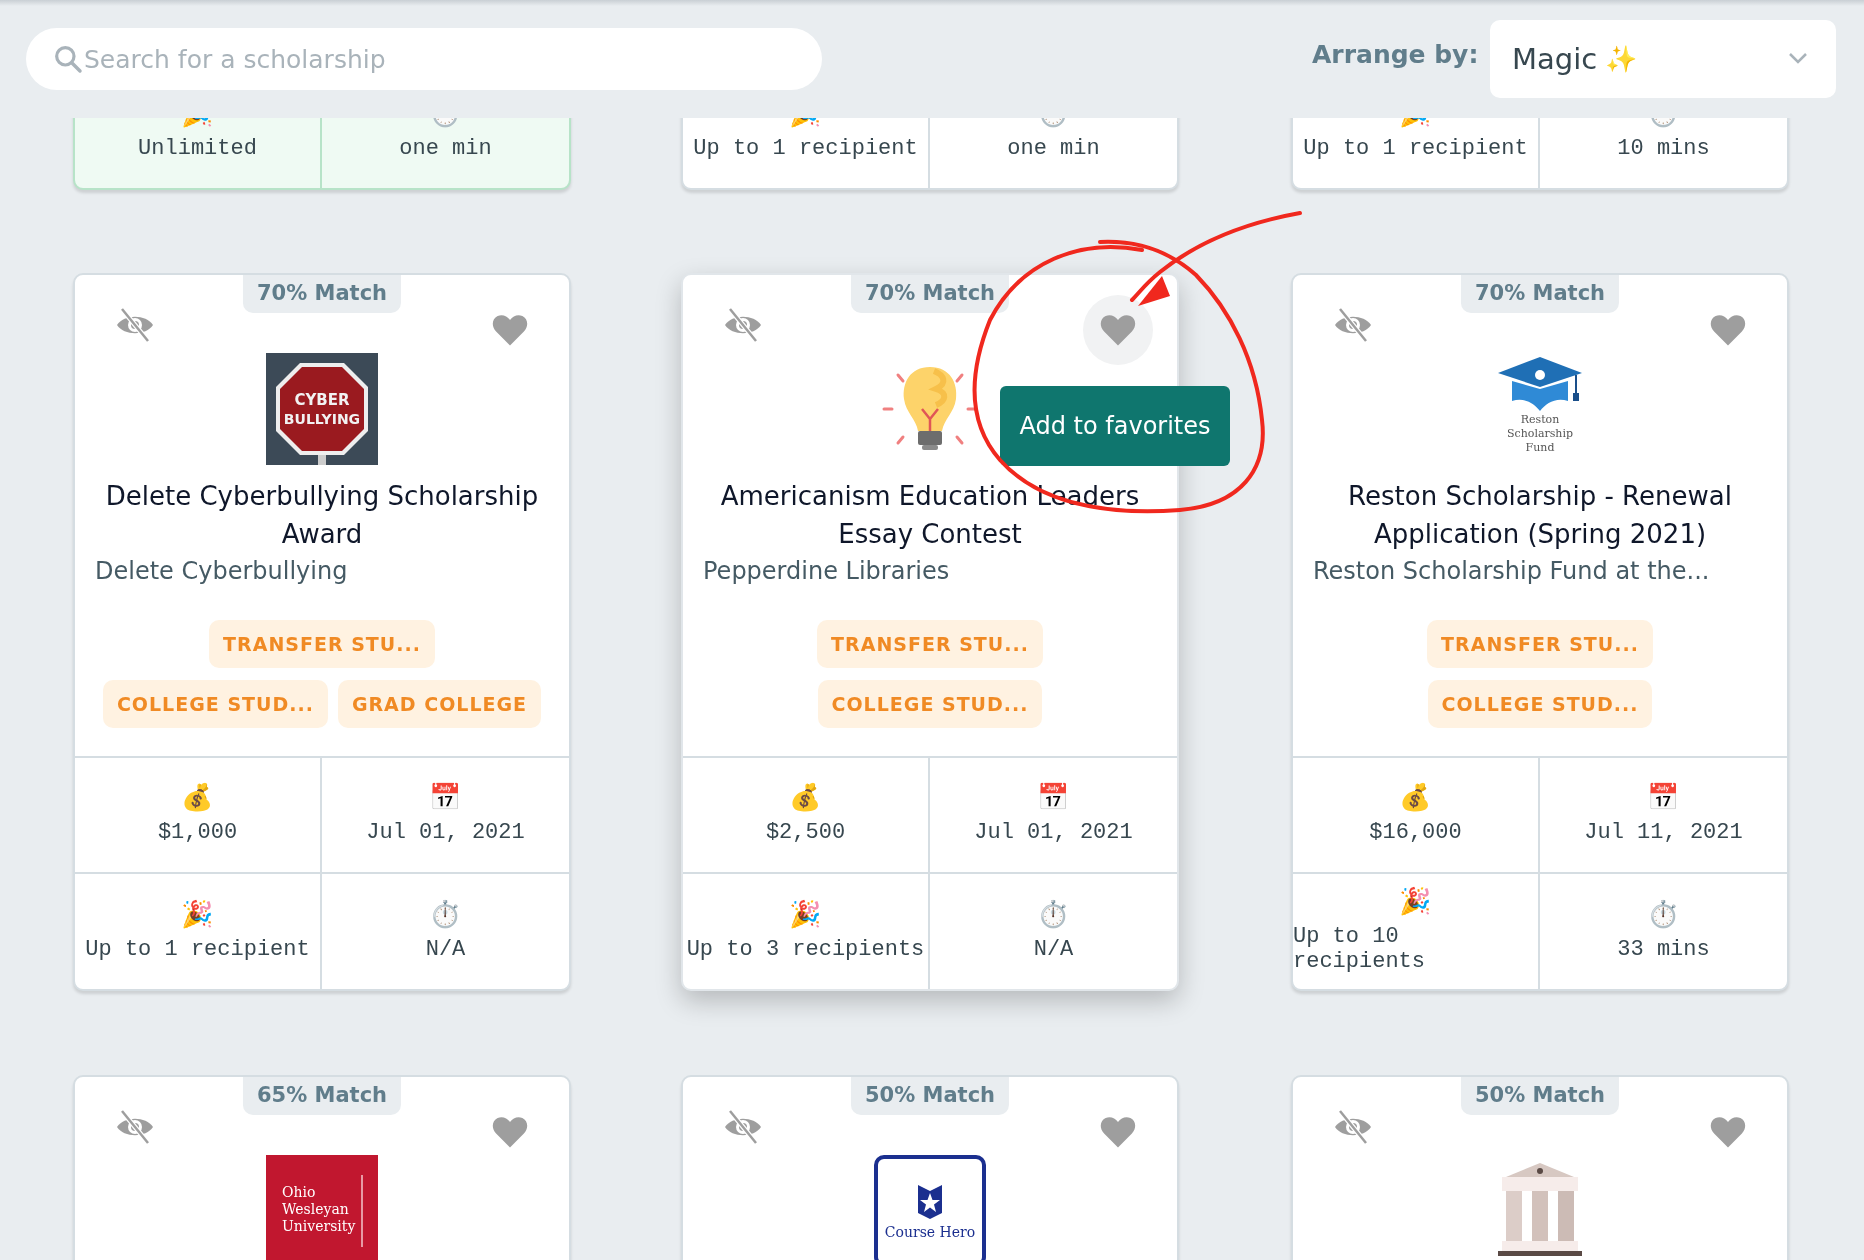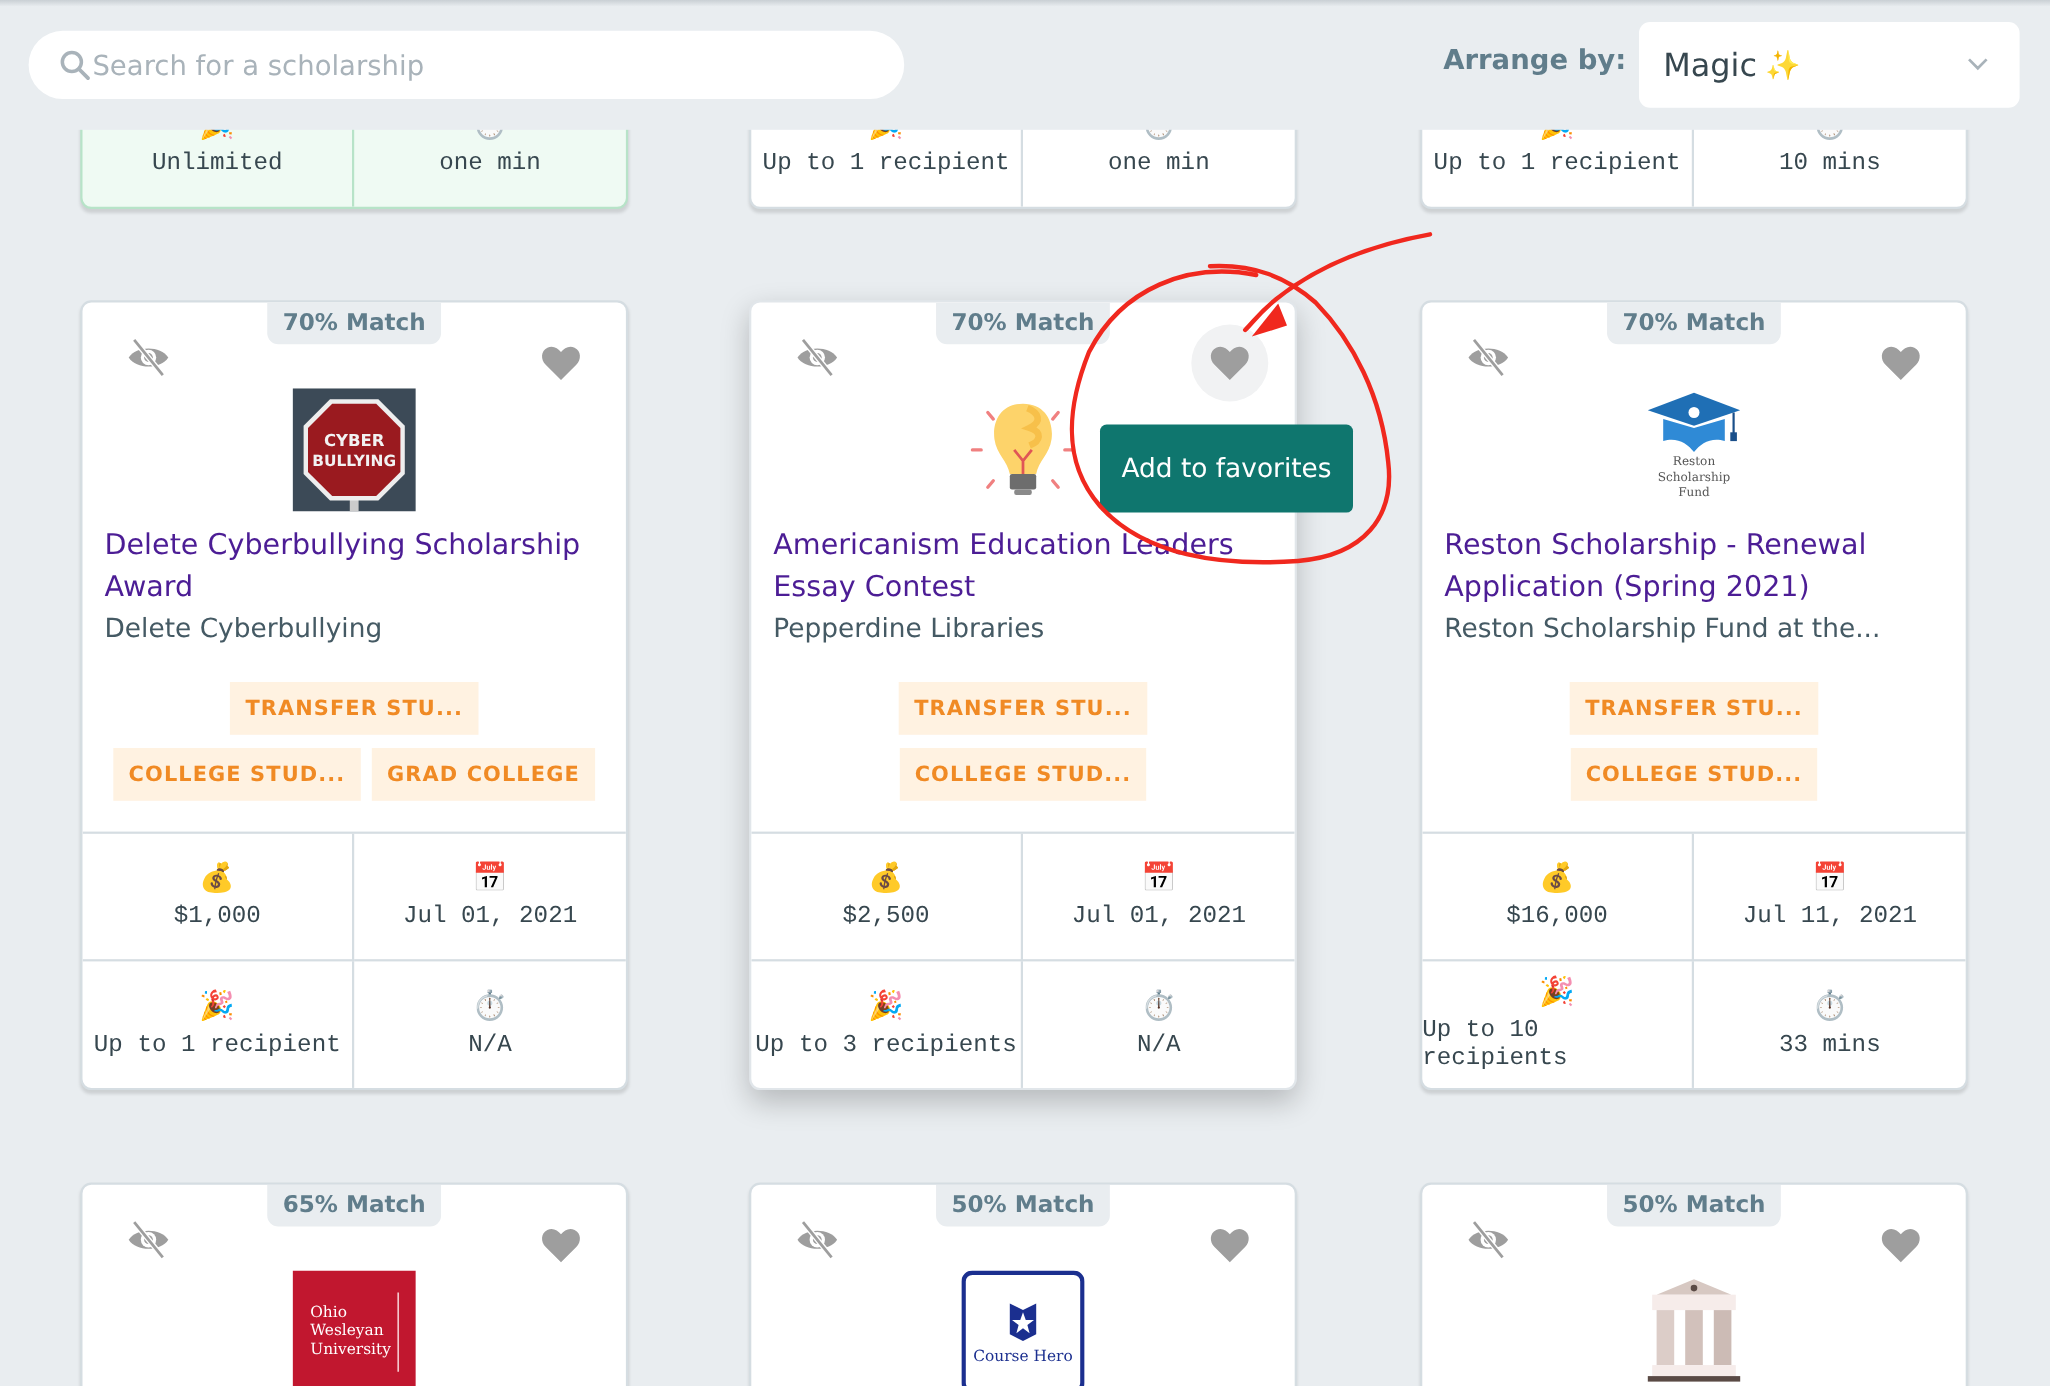--- a/index.html
+++ b/index.html
@@ -33,24 +33,24 @@
     box-shadow: 0 3px 3px rgba(0,0,0,0.12); overflow:hidden; }
   .card.hover { box-shadow: 0 10px 26px rgba(0,0,0,0.22); border-color:#e1e6ea; }
   .card.green { background:#effaf3; border-color:#b7e3c8; }
   .match { position:absolute; top:0; left:50%; transform:translateX(-50%); background:#e9edf0;
     padding:6px 14px 8px; border-radius:0 0 10px 10px; font-size:21px; font-weight:bold; color:#607d8b; white-space:nowrap; }
   .hide-btn { position:absolute; left:38px; top:30px; width:44px; height:40px; display:flex; align-items:center; justify-content:center; cursor:pointer; }
   .fav-btn { position:absolute; right:24px; top:20px; width:70px; height:70px; border-radius:50%;
     display:flex; align-items:center; justify-content:center; cursor:pointer; }
   .fav-btn.active { background:#f1f2f3; }
   .logo { position:absolute; left:50%; transform:translateX(-50%); top:78px; width:112px; height:112px; border-radius:0; overflow:hidden; }
-  .title { position:absolute; left:20px; right:20px; top:202px; font-size:26px; line-height:38px; color:#4c1d95; }
+  .title { position:absolute; left:20px; right:20px; top:202px; text-align:center; font-size:26px; line-height:38px; color:#0f172a; }
   .org { position:absolute; left:20px; right:20px; top:282px; text-align:left; font-size:24px; color:#455a64; white-space:nowrap; overflow:hidden; text-overflow:ellipsis; }
   .tags { position:absolute; left:24px; right:24px; top:345px; display:flex; flex-wrap:wrap; justify-content:center; gap:12px 10px; }
-  .tag { background:#fff2e1; color:#f08a24; font-weight:bold; font-size:19px; letter-spacing:1px; padding:13px 14px; border-radius:0; white-space:nowrap; }
+  .tag { background:#fff2e1; color:#f08a24; font-weight:bold; font-size:19px; letter-spacing:1px; padding:13px 14px; border-radius:10px; white-space:nowrap; }
   .stats { position:absolute; left:0; right:0; bottom:0; height:233px; display:grid; grid-template-columns:1fr 1fr; grid-template-rows:1fr 1fr; border-top:2px solid #d5dde2; }
   .stat { display:flex; flex-direction:column; align-items:center; justify-content:center; gap:6px; border-right:2px solid #d5dde2; border-bottom:2px solid #d5dde2;font-family:Liberation Mono, monospace; }
   .stat:nth-child(2n) { border-right:none; }
   .stat:nth-child(n+3) { border-bottom:none; }
   .stat .emo { font-size:26px; line-height:30px; height:30px; }
   .stat .val { font-size:22px; color:#37474f; }
   .card.green .stats, .card.green .stat { border-color:#b7e3c8; }
 
   .tooltip { position:absolute; left:1000px; top:386px; width:230px; height:80px; background:#0f766e; color:#fff;
     border-radius:6px; font-size:24px; display:flex; align-items:center; justify-content:center; z-index:4; }

